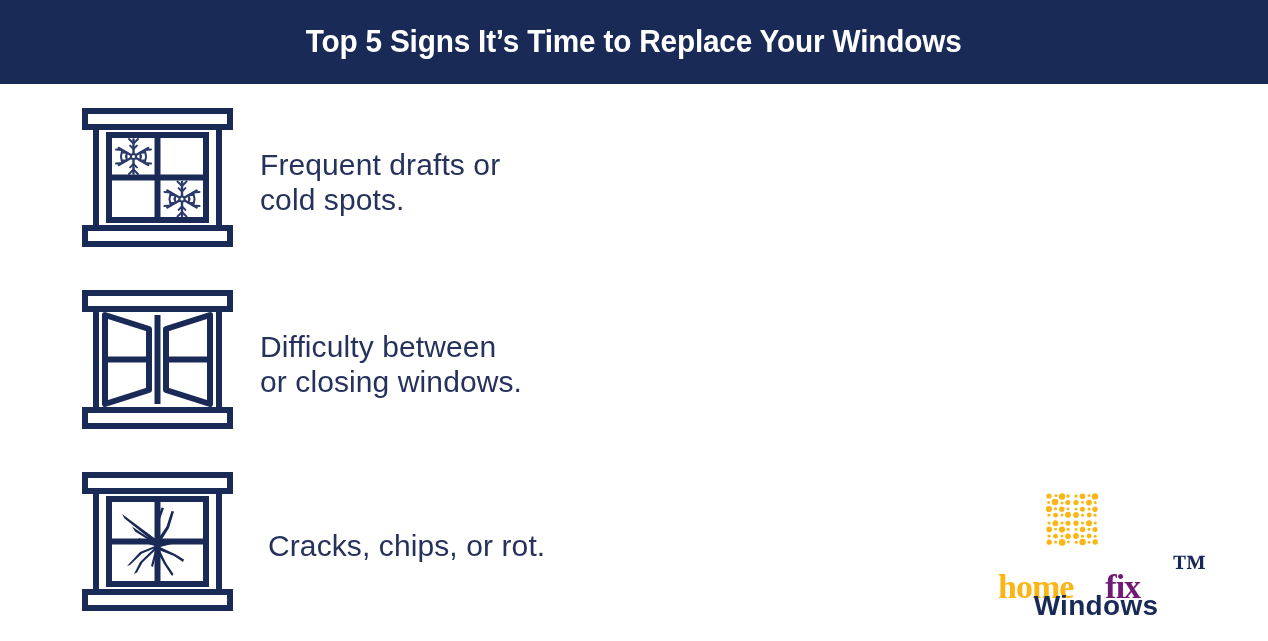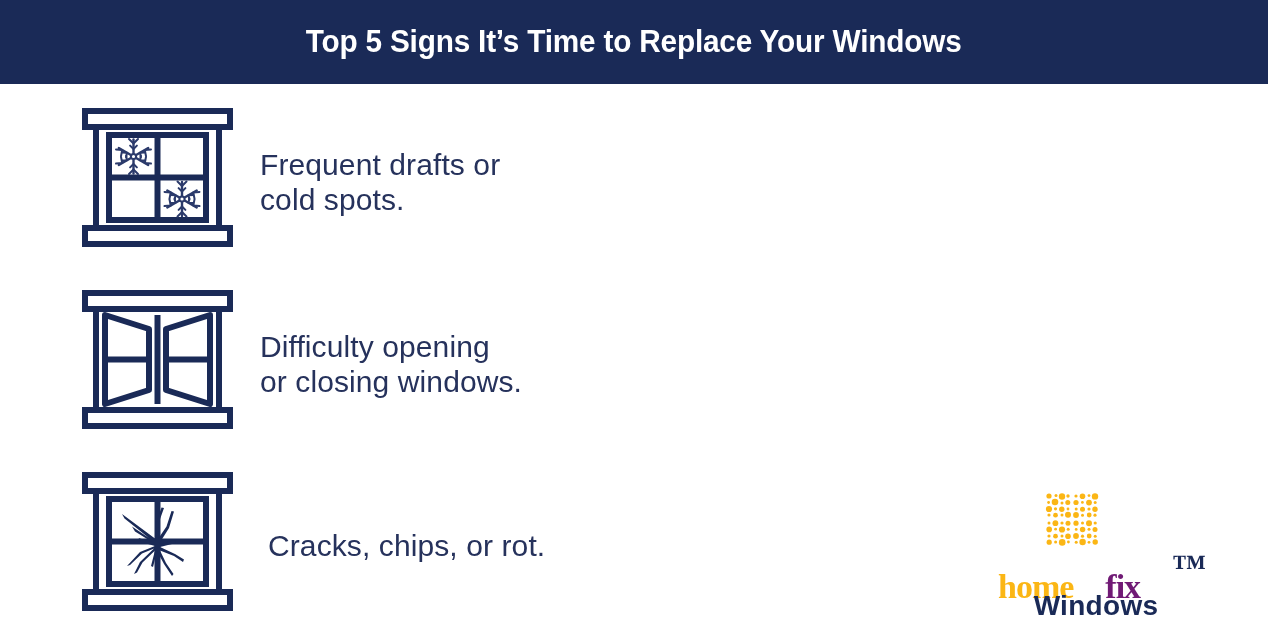--- a/index.html
+++ b/index.html
@@ -227,21 +227,21 @@
             <path d="M25,31 L69,45 L69,106 L25,120 Z"></path>
             <path d="M130,31 L86,45 L86,106 L130,120 Z"></path>
           </g>
           <g fill="none" stroke="#1A2A57" stroke-width="6">
             <line x1="25" y1="75.5" x2="69" y2="75.5"></line>
             <line x1="86" y1="75.5" x2="130" y2="75.5"></line>
             <line x1="77.5" y1="31" x2="77.5" y2="120"></line>
           </g>
         </svg>
       </div>
-      <div class="item-label label-pad-left">Difficulty opening
+      <div class="item-label label-pad-left">Difficulty between
 or closing windows.</div>
     </div>
 
 
     <div class="item col-left row-3">
       <div class="item-icon">
         <svg viewBox="0 0 155 145" xmlns="http://www.w3.org/2000/svg">
           <g fill="none" stroke="#1A2A57" stroke-width="6">
             <rect x="5" y="9" width="145" height="16"></rect>
             <rect x="16" y="25" width="123" height="101"></rect>

